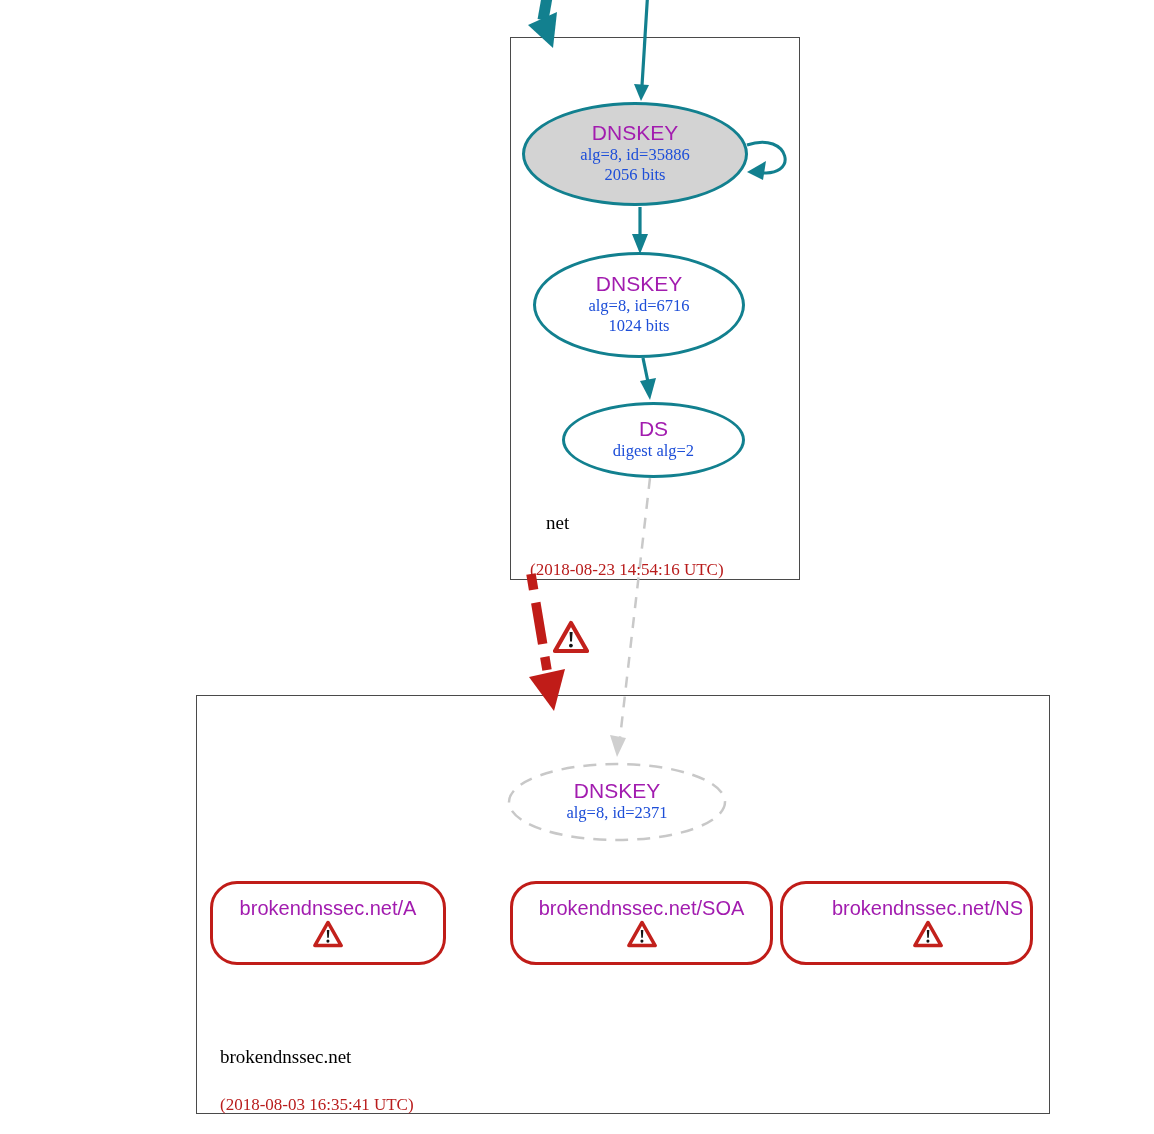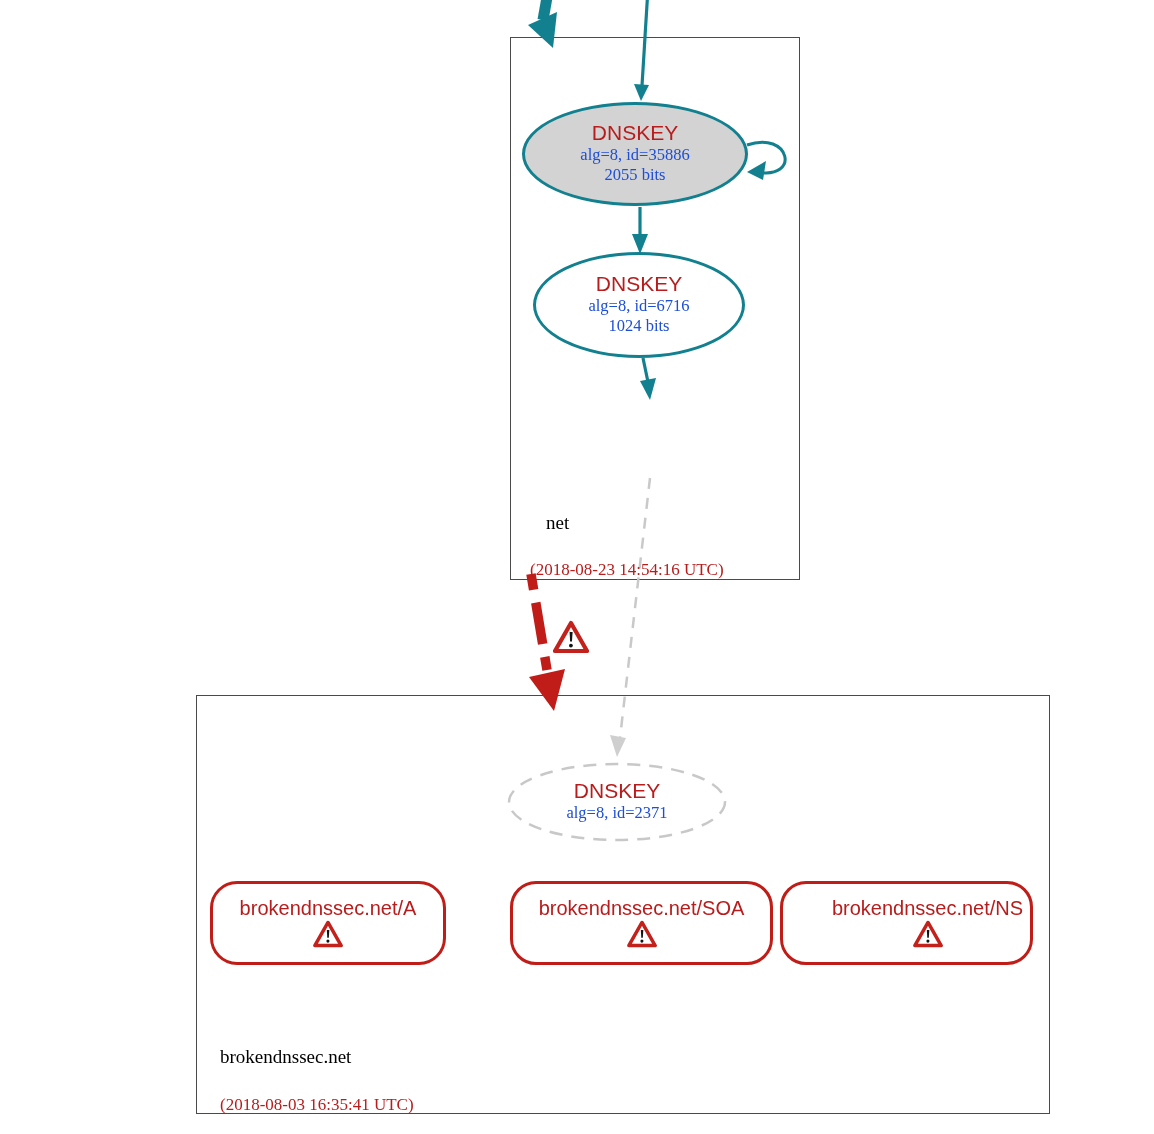--- a/index.html
+++ b/index.html
@@ -30,21 +30,21 @@
     align-items: center;
     justify-content: center;
     text-align: center;
     box-sizing: border-box;
   }
   .ellipse { border-radius: 50%; }
   .node-title {
     font-family: "Liberation Sans", sans-serif;
     font-size: 21px;
     line-height: 1.08;
-    color: #b91c1c;
+    color: #a21caf;
     white-space: nowrap;
   }
   .node-sub {
     font-family: "Liberation Serif", serif;
     font-size: 16.5px;
     line-height: 1.25;
     color: #1d4ed8;
     white-space: nowrap;
   }
   .teal-node { border: 3px solid #12808f; }
@@ -132,29 +132,33 @@
 
     <g>
       <line x1="531" y1="574" x2="547" y2="670" stroke="#c01c18" stroke-width="9.5" stroke-dasharray="16 13 42 13"></line>
       <polygon points="554,711 529,677 565,669" fill="#c01c18"></polygon>
     </g>
   </svg>
 
   <div class="node ellipse teal-node fill-gray" style="left:522px; top:102px; width:226px; height:104px;">
     <span class="node-title">DNSKEY</span>
     <span class="node-sub">alg=8, id=35886</span>
-    <span class="node-sub">2055 bits</span>
+    <span class="node-sub">2056 bits</span>
   </div>
 
   <div class="node ellipse teal-node fill-white" style="left:533px; top:252px; width:212px; height:106px;">
     <span class="node-title">DNSKEY</span>
     <span class="node-sub">alg=8, id=6716</span>
     <span class="node-sub">1024 bits</span>
   </div>
 
+  <div class="node ellipse teal-node fill-white" style="left:562px; top:402px; width:183px; height:76px;">
+    <span class="node-title">DS</span>
+    <span class="node-sub">digest alg=2</span>
+  </div>
 
   <div class="zone-label" style="left:546px; top:512px;">net</div>
   <div class="zone-ts" style="left:530px; top:547px;">(2018-08-23 14:54:16 UTC)</div>
 
   <div class="warn-float" style="left:553px; top:620px;">
     <svg width="36" height="34" viewBox="0 0 36 34">
       <path d="M18 3 L34 31 L2 31 Z" fill="#ffffff" stroke="#c2211c" stroke-width="4.2" stroke-linejoin="round"></path>
       <path d="M16.6 12 h3 l-0.6 9.5 h-1.9 Z" fill="#141414"></path>
       <circle cx="17.9" cy="25.6" r="1.9" fill="#141414"></circle>
     </svg>

